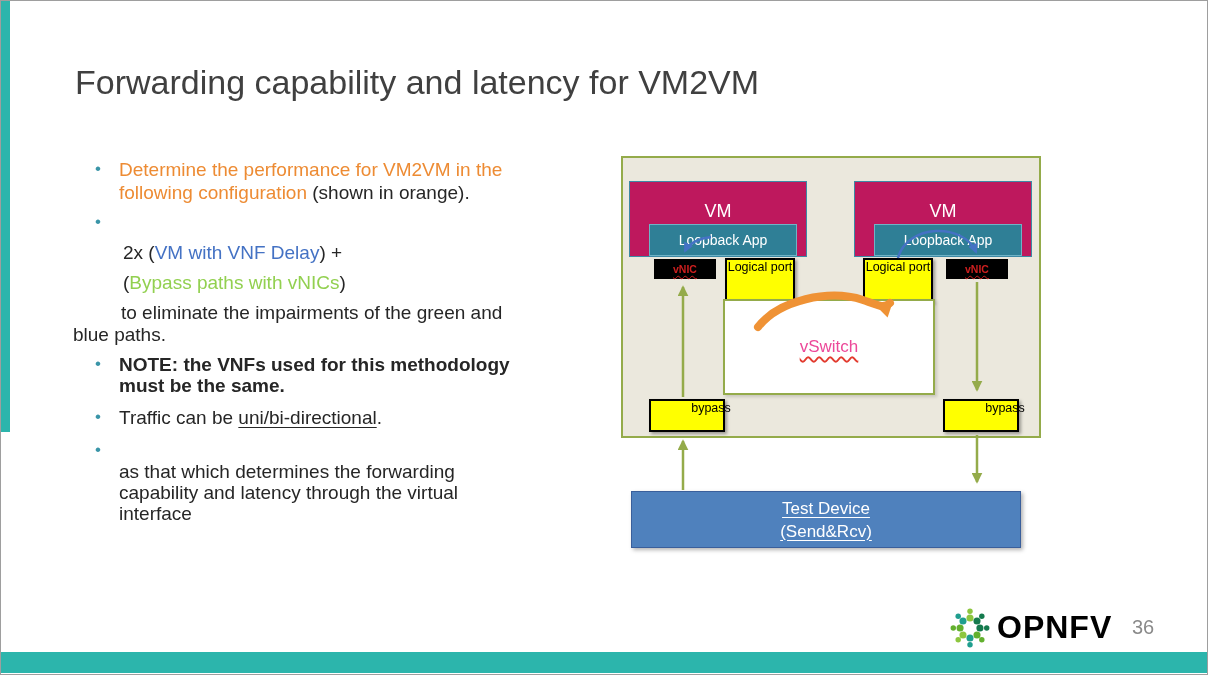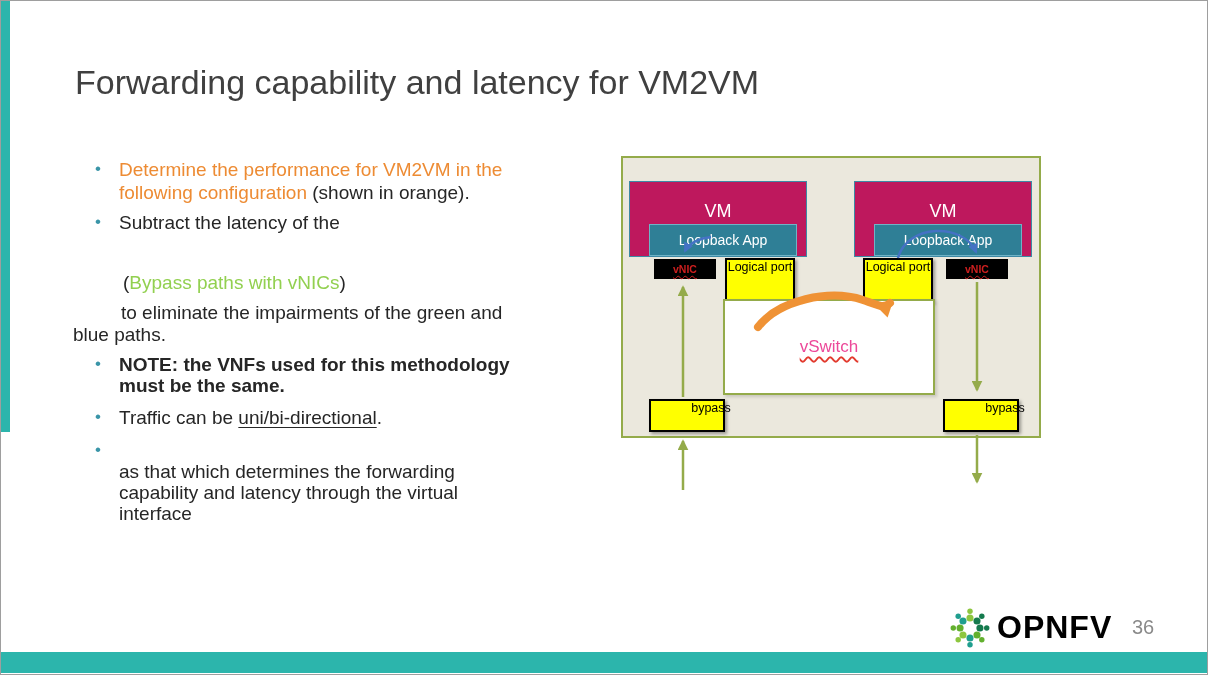--- a/index.html
+++ b/index.html
@@ -49,21 +49,21 @@
 
   <span class="marker" style="left:94px;top:158px">•</span>
   <span class="marker" style="left:94px;top:211px">•</span>
   <span class="marker" style="left:94px;top:353px">•</span>
   <span class="marker" style="left:94px;top:406px">•</span>
   <span class="marker" style="left:94px;top:439px">•</span>
 
   <div class="line" style="left:118px;top:158px"><span class="orange">Determine the performance for VM2VM in the</span></div>
   <div class="line" style="left:118px;top:181px"><span class="orange">following configuration</span><span> (shown in orange).</span></div>
 
-  <div class="line" style="left:118px;top:211px"><span>Subtract the latency of the</span></div>
+  <div class="line" style="left:122px;top:241px"><span>2x (</span><span class="bluetxt">VM with VNF Delay</span><span>) +</span></div>
   <div class="line" style="left:122px;top:271px"><span>(</span><span class="greentxt">Bypass paths with vNICs</span><span>)</span></div>
   <div class="line" style="left:120px;top:301px"><span>to eliminate the impairments of the green and</span></div>
   <div class="line" style="left:72px;top:323px"><span>blue paths.</span></div>
 
   <div class="line bold" style="left:118px;top:353px"><span>NOTE: the VNFs used for this methodology</span></div>
   <div class="line bold" style="left:118px;top:374px"><span>must be the same.</span></div>
 
   <div class="line" style="left:118px;top:406px"><span>Traffic can be </span><span class="u">uni/bi-directional</span><span>.</span></div>
 
   <div class="line" style="left:118px;top:460px"><span>as that which determines the forwarding</span></div>
@@ -100,20 +100,24 @@
       </div>
 
     <div class="yellowbox bypass" style="left:26px;top:241px">
         <span>bypass</span>
       </div>
     <div class="yellowbox bypass" style="left:320px;top:241px">
         <span>bypass</span>
       </div>
   </div>
 
+  <div class="testdevice">
+    <div class="td-line u">Test Device</div>
+    <div class="td-line u">(Send&amp;Rcv)</div>
+  </div>
 
   <svg class="overlay" viewBox="0 0 460 420">
     <defs>
       <marker id="ag" viewBox="0 0 10 10" refX="8.5" refY="5" markerWidth="11" markerHeight="11" orient="auto" markerUnits="userSpaceOnUse">
           <path d="M0,0 L10,5 L0,10 Z" fill="#94ab4a"></path>
         </marker>
       <marker id="ab" viewBox="0 0 10 10" refX="8" refY="5" markerWidth="10" markerHeight="10" orient="auto" markerUnits="userSpaceOnUse">
           <path d="M0,0 L10,5 L0,10 Z" fill="#4472c4"></path>
         </marker>
       <marker id="ao" viewBox="0 0 10 10" refX="7" refY="5" markerWidth="19" markerHeight="17" orient="auto" markerUnits="userSpaceOnUse">

